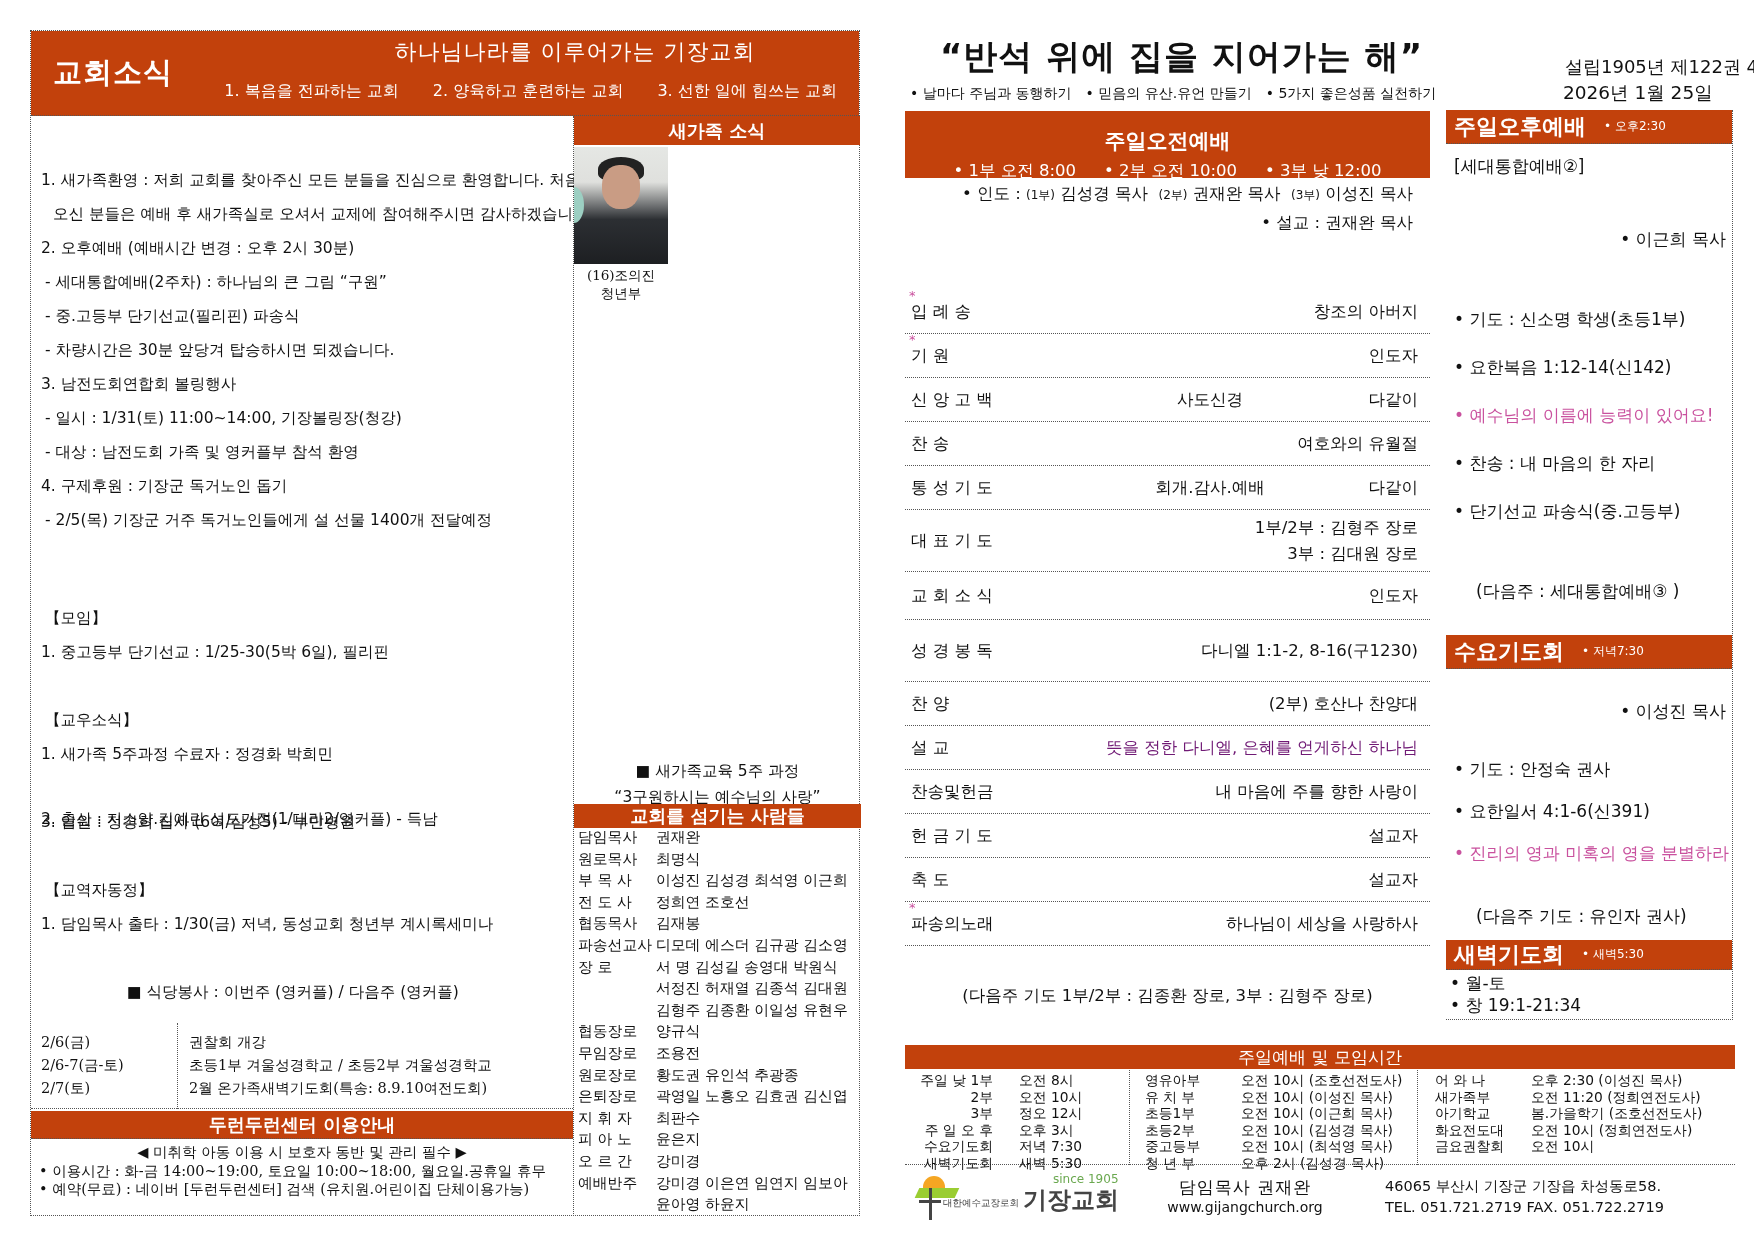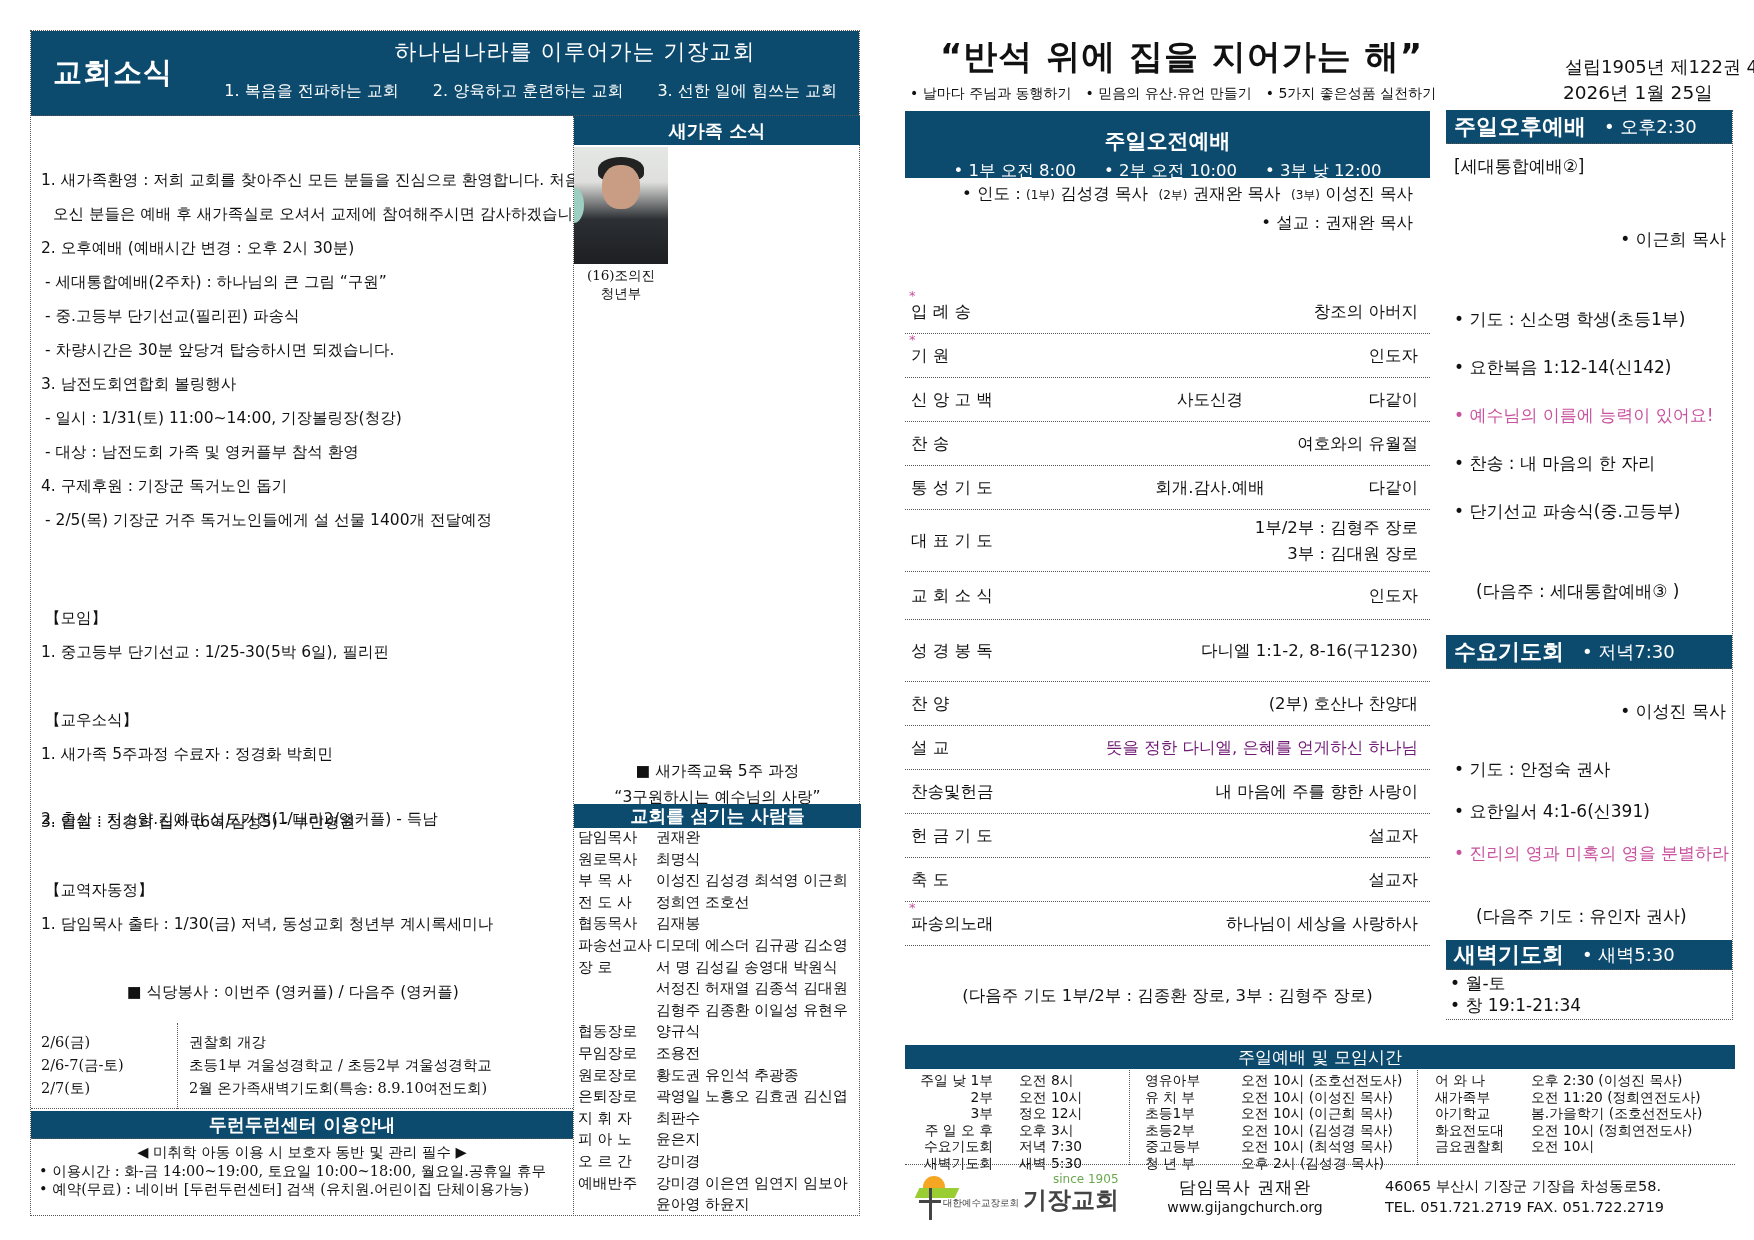--- a/index.html
+++ b/index.html
@@ -1,19 +1,19 @@
 <!DOCTYPE html>
 <html><head>
 <meta charset="utf-8">
 <style>
   * { box-sizing: border-box; margin: 0; padding: 0; }
   html, body { width: 1754px; height: 1240px; background: #ffffff; overflow: hidden; }
   body { position: relative; font-family: "DejaVu Sans", "Liberation Sans", sans-serif; color: #111; }
   .abs { position: absolute; }
-  .pink { background: #0c4a6e; color: #fff; }
+  .pink { background: #c2410c; color: #fff; }
 
   
   #left-page { left: 30px; top: 30px; width: 830px; height: 1186px; border: 1px dotted #555; }
   #left-header { left: 0; top: 0; width: 828px; height: 85px; border-bottom: 1px dotted #555; }
   #left-header .news-title { position: absolute; left: 22px; top: 22px; font-size: 29px; font-weight: bold; letter-spacing: 1px; }
   #left-header .church-motto { position: absolute; left: 294px; top: 6px; width: 500px; text-align: center; font-size: 22px; letter-spacing: 1px; }
   #left-header .visions { position: absolute; left: 170px; top: 50px; width: 650px; font-size: 16px; display: flex; gap: 34px; justify-content: flex-end; padding-right: 14px; }
 
   #news-col { left: 0; top: 85px; width: 542px; height: 880px; margin-top: 44px; }
   .news-line { position: absolute; left: 10px; font-size: 15.5px; white-space: nowrap; }
@@ -59,21 +59,21 @@
   .order-label { position: relative; width: 100px; display: flex; justify-content: space-between; }
   .order-label .star { position: absolute; left: -2px; top: -13px; color: #c9519e; font-size: 13px; }
   .order-mid { position: absolute; left: 230px; width: 150px; text-align: center; }
   .order-val { text-align: right; }
   .order-val.pink-text { color: #701a75; }
   #next-prayer { left: 905px; top: 985px; width: 525px; text-align: center; font-size: 16.5px; }
 
   #pm-col { left: 1446px; top: 110px; width: 287px; height: 910px; border-right: 1px dotted #555; border-bottom: 1px dotted #555; }
   .side-head { height: 34px; display: flex; align-items: center; padding-left: 8px; gap: 18px; border-bottom: 1px dotted #555; }
   .side-head .n { font-size: 22px; font-weight: bold; }
-  .side-head .tm { font-size: 18px; }
+  .side-head .tm { font-size: 12px; }
   .side-line { position: absolute; font-size: 17px; white-space: nowrap; }
   .side-line.r { right: 6px; }
   .side-line.l { left: 8px; }
   .pink-text { color: #c9519e; }
 
   #times-head { left: 905px; top: 1045px; width: 830px; height: 24px; line-height: 24px; text-align: center; font-size: 17px; }
   #times-body { left: 905px; top: 1070px; width: 830px; height: 95px; border-bottom: 1px dotted #555; font-size: 13.8px; line-height: 16.5px; }
   .tcol { position: absolute; top: 2px; }
   .trow { display: flex; white-space: nowrap; }
   .tcol.c1 .k { width: 90px; text-align: right; padding-right: 2px; }

